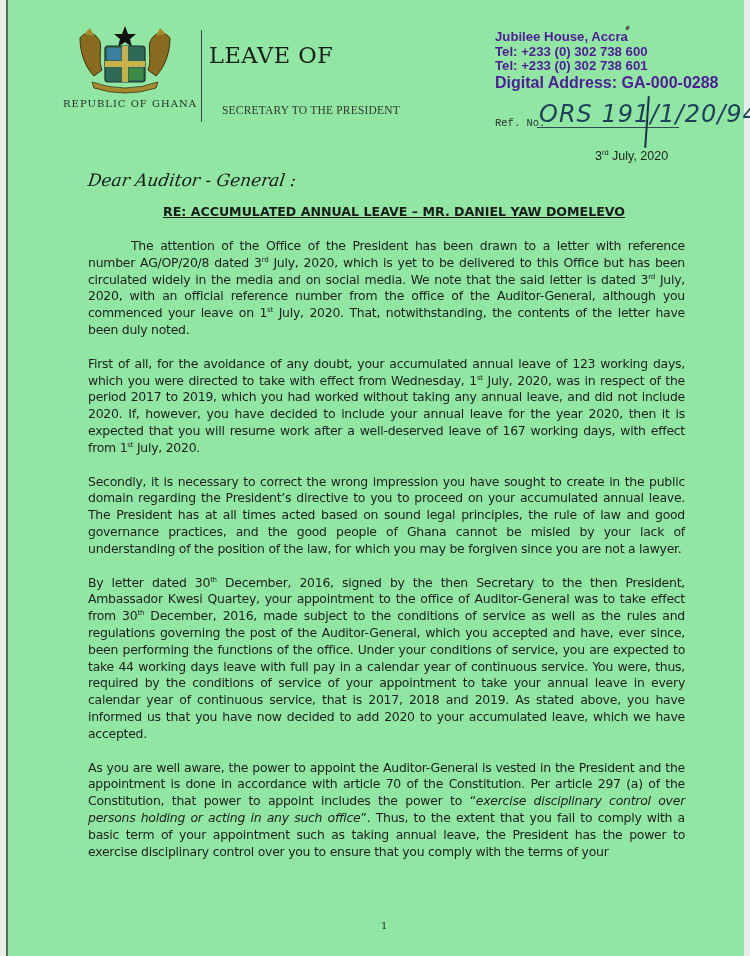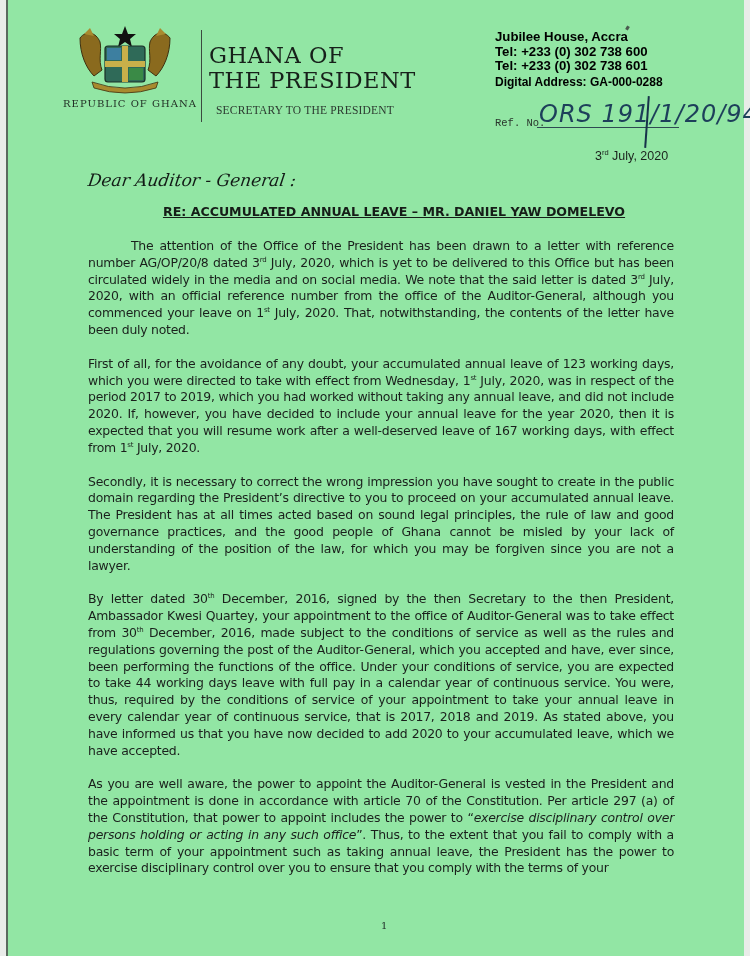--- a/index.html
+++ b/index.html
@@ -21,29 +21,29 @@
       font-family: "DejaVu Serif", serif; font-size: 10px; letter-spacing: 1px;
       color: #1f2a22; text-align: center; white-space: nowrap;
     }
     .vdivider { position: absolute; left: 193px; top: 30px; width: 1px; height: 92px; background: #3c4a40; }
     .office-title {
       position: absolute; left: 201px; top: 43px;
       font-family: "DejaVu Serif", serif; font-size: 22.5px; line-height: 25px;
       color: #17201a; letter-spacing: 0.5px;
     }
     .secretary {
-      position: absolute; left: 208px; top: 104px;
+      position: absolute; left: 214px; top: 104px;
       font-family: "Liberation Serif", serif; font-size: 11.5px; color: #2c3a30; letter-spacing: 0.2px;
     }
     .address {
       position: absolute; left: 487px; top: 30px;
       font-family: "Liberation Sans", sans-serif; font-weight: bold;
-      font-size: 13.2px; line-height: 14.5px; color: #000000;
+      font-size: 13.2px; line-height: 14.5px; color: #4c1d95;
     }
-    .address .digital { font-size: 12px; line-height: 17px; }
+    .address .digital { font-size: 16px; line-height: 17px; }
     .ref-label {
       position: absolute; left: 487px; top: 117px;
       font-family: Liberation Mono, monospace; font-size: 10.5px; color: #2a362d;
     }
     .ref-hand {
       position: absolute; left: 531px; top: 100px;
       font-family: "DejaVu Sans", sans-serif; font-size: 24px; color: #1d3f5a;
       letter-spacing: 1px; font-style: italic; white-space: nowrap;
     }
     .ref-underline { position: absolute; left: 529px; top: 127px; width: 142px; height: 1px; background: #2e4a52; }
@@ -61,21 +61,21 @@
     .subject {
       position: absolute; left: 0; width: 738px; top: 204px; text-align: center;
       font-family: "DejaVu Sans", sans-serif; font-weight: bold; font-size: 12.6px;
       text-decoration: underline; color: #161d18; padding-left: 17px;
     }
     .body {
       position: absolute; left: 80px; top: 238px; width: 597px;
       font-family: "DejaVu Sans", sans-serif; font-size: 12.45px; line-height: 16.8px;
       text-align: justify; color: #1a201c; letter-spacing: -0.25px;
     }
-    .body p { margin: 0 11px 17px 0; }
+    .body p { margin: 0 0 17px 0; }
     .body p.indent { text-indent: 43px; }
     .body sup { font-size: 7px; line-height: 0; }
     .page-num {
       position: absolute; left: 373px; top: 920px;
       font-family: "DejaVu Serif", serif; font-size: 10px; color: #22302a;
     }
     .speck { position: absolute; left: 618px; top: 26px; width: 3px; height: 4px; background: #4a5a4e; transform: rotate(30deg); }
   </style>
 </head>
 <body>
@@ -95,22 +95,21 @@
     <rect x="33" y="37" width="40" height="6" fill="#c8b04a"></rect>
     <rect x="35" y="24" width="14" height="12" fill="#3d7fa0"></rect>
     <rect x="57" y="44" width="14" height="12" fill="#3a8a46"></rect>
 
     <path d="M20 58 Q53 70 86 58 L84 64 Q53 74 22 64 Z" fill="#a88a2e" stroke="#3e3010" stroke-width="0.8"></path>
   </svg>
   <div class="republic">REPUBLIC OF GHANA</div>
   <div class="vdivider"></div>
 
   <div class="office-title">
-    <div>GHANA OF</div>
-    <div>THE PRESIDENT</div>
+    <div>LEAVE OF</div>
   </div>
   <div class="secretary">SECRETARY TO THE PRESIDENT</div>
 
   <div class="speck"></div>
 
   <div class="address">
     <div>Jubilee House, Accra</div>
     <div>Tel: +233 (0) 302 738 600</div>
     <div>Tel: +233 (0) 302 738 601</div>
     <div class="digital">Digital Address: GA-000-0288</div>

